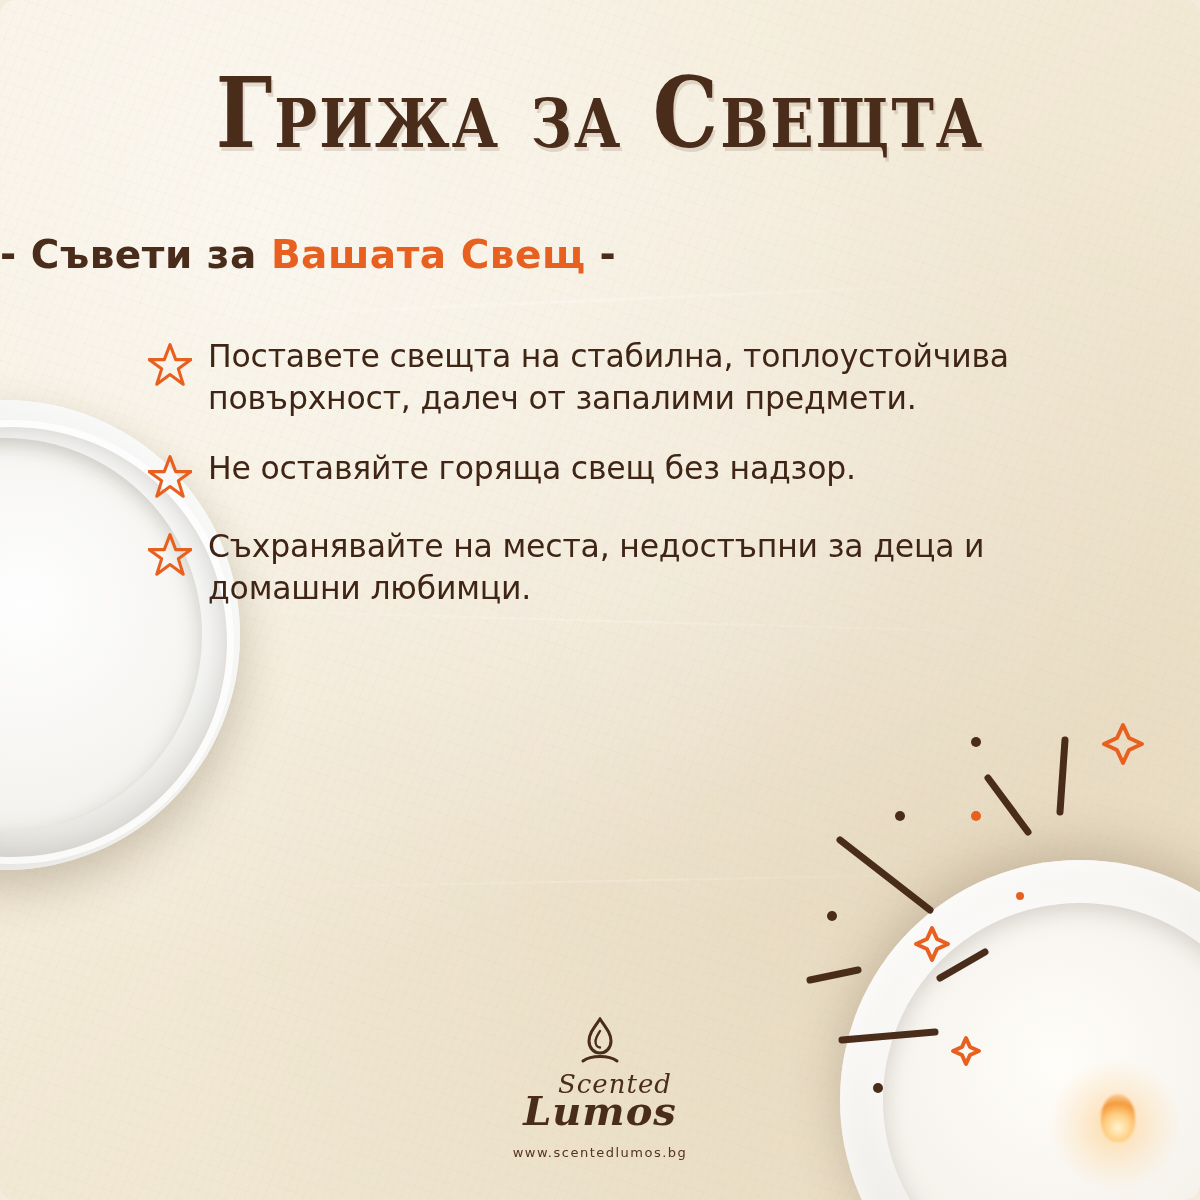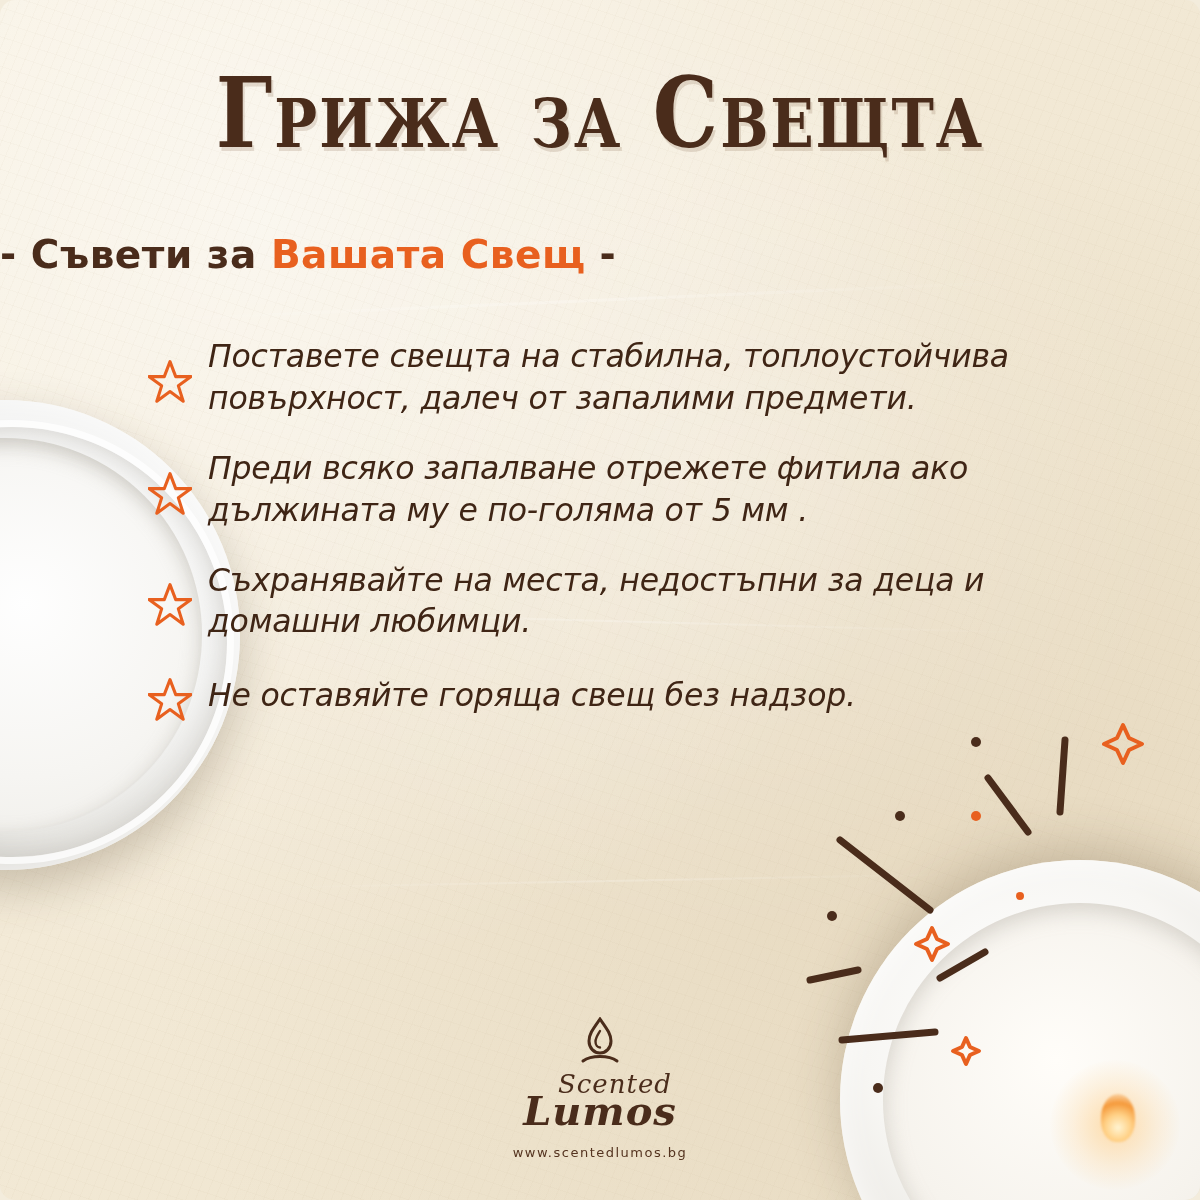--- a/index.html
+++ b/index.html
@@ -180,23 +180,22 @@
 
   .tips {
     position: absolute;
     top: 336px;
     left: 148px;
     width: 940px;
   }
 
   .tip {
     display: flex;
-    align-items: center;
+    align-items: flex-start;
     margin-bottom: 28px;
-    font-style: italic;
   }
   .tip .star {
     flex: 0 0 auto;
     width: 44px;
     height: 44px;
     margin-top: 6px;
     margin-right: 16px;
   }
   .tip .text {
     font-size: 31.5px;
@@ -298,41 +297,35 @@
 
     <div class="tips">
 
       <div class="tip">
         <svg class="star" viewBox="0 0 100 100">
           <path d="M50 6 L63 40 L98 40 L69 61 L80 96 L50 74 L20 96 L31 61 L2 40 L37 40 Z" fill="none" stroke="#e8601f" stroke-width="7" stroke-linejoin="round"></path>
         </svg>
         <div class="text">Поставете свещта на стабилна, топлоустойчива повърхност, далеч от запалими предмети.</div>
       </div>
 
+
+
+
       <div class="tip">
         <svg class="star" viewBox="0 0 100 100">
           <path d="M50 6 L63 40 L98 40 L69 61 L80 96 L50 74 L20 96 L31 61 L2 40 L37 40 Z" fill="none" stroke="#e8601f" stroke-width="7" stroke-linejoin="round"></path>
         </svg>
-        <div class="text">Преди всяко запалване отрежете фитила ако дължината му е по-голяма от 5 мм .</div>
+        <div class="text">Не оставяйте горяща свещ без надзор.</div>
       </div>
-
-
 
       <div class="tip">
         <svg class="star" viewBox="0 0 100 100">
           <path d="M50 6 L63 40 L98 40 L69 61 L80 96 L50 74 L20 96 L31 61 L2 40 L37 40 Z" fill="none" stroke="#e8601f" stroke-width="7" stroke-linejoin="round"></path>
         </svg>
         <div class="text">Съхранявайте на места, недостъпни за деца и домашни любимци.</div>
-      </div>
-
-      <div class="tip">
-        <svg class="star" viewBox="0 0 100 100">
-          <path d="M50 6 L63 40 L98 40 L69 61 L80 96 L50 74 L20 96 L31 61 L2 40 L37 40 Z" fill="none" stroke="#e8601f" stroke-width="7" stroke-linejoin="round"></path>
-        </svg>
-        <div class="text">Не оставяйте горяща свещ без надзор.</div>
       </div>
 
     </div>
 
     <div class="logo-block">
       <svg class="logo-mark" width="46" height="52" viewBox="0 0 46 52">
         <path d="M23 2 C16 12 12 17 12 24 C12 31 17 36 23 36 C29 36 34 31 34 24 C34 17 30 12 23 2 Z" fill="none" stroke="#4a2c1b" stroke-width="3"></path>
         <path d="M23 14 C20 19 18.5 21 18.5 24.5 C18.5 28 20.5 30.5 23 30.5" fill="none" stroke="#4a2c1b" stroke-width="2.4" stroke-linecap="round"></path>
         <path d="M6 44 C14 38 32 38 40 44" fill="none" stroke="#4a2c1b" stroke-width="3" stroke-linecap="round"></path>
       </svg>

